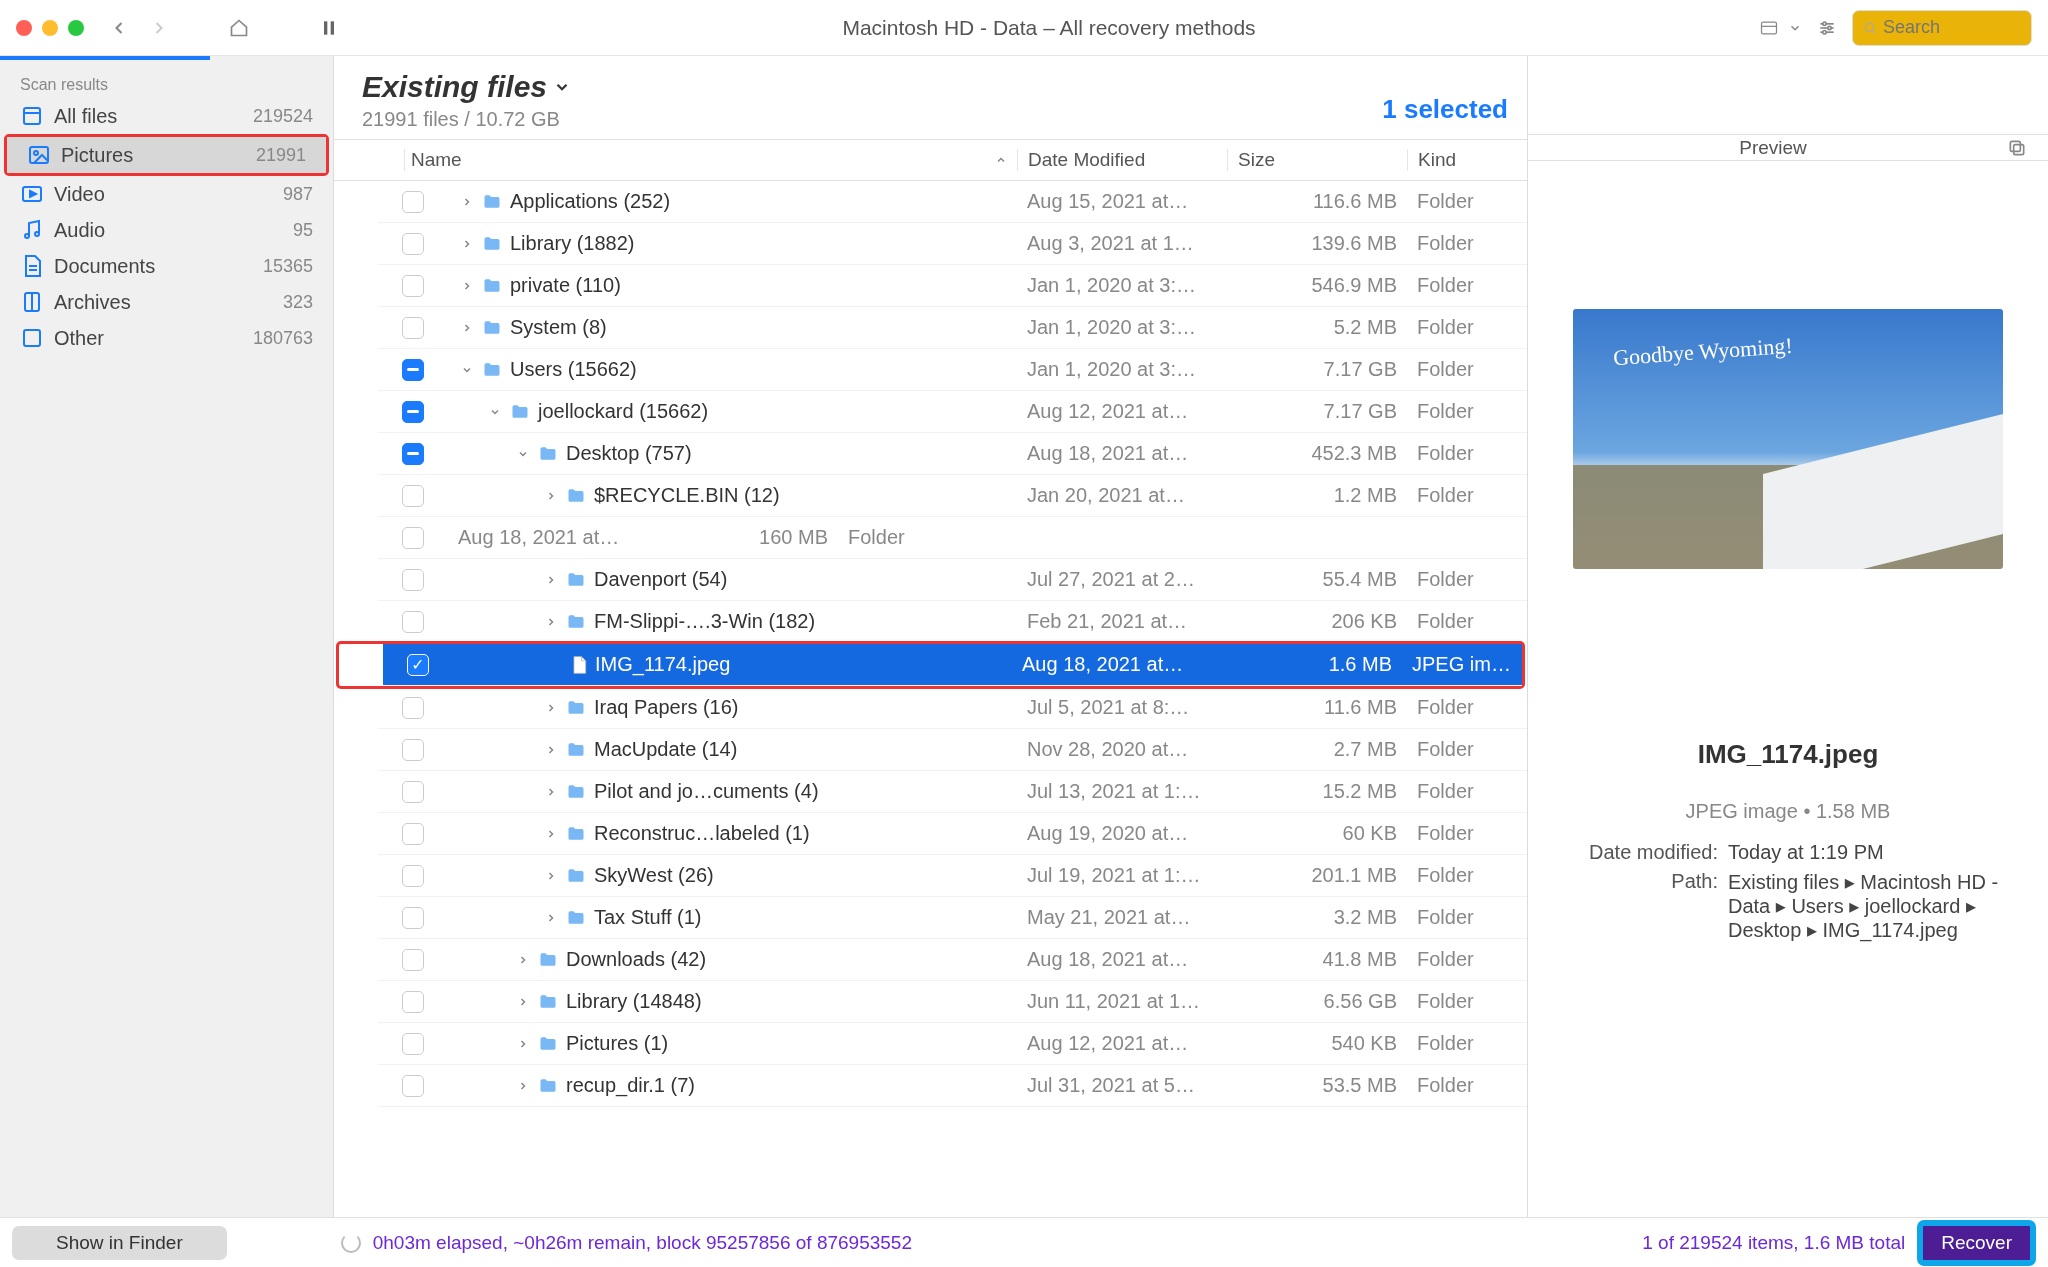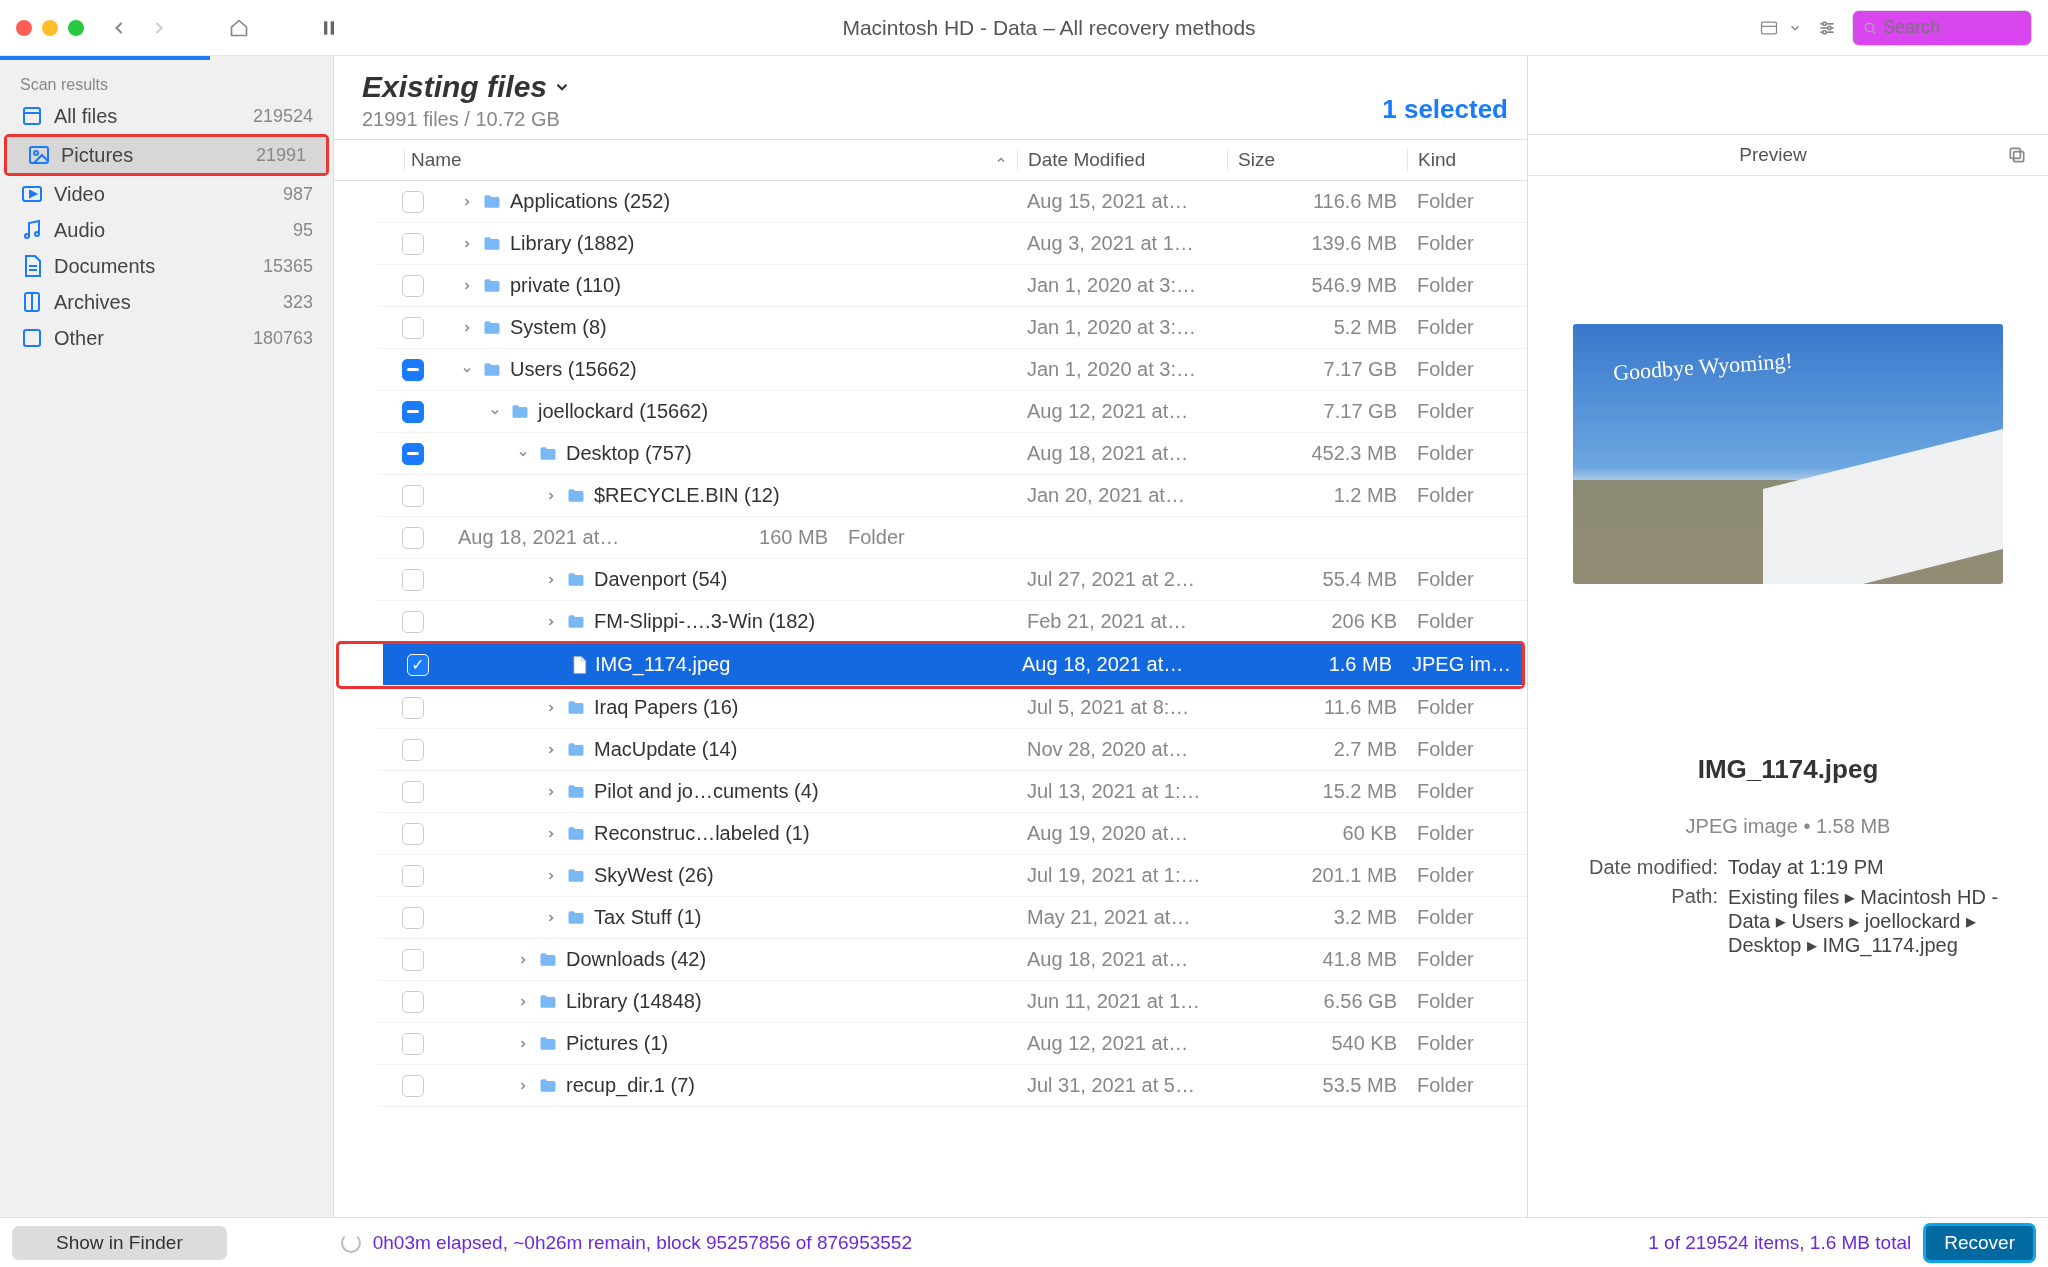--- a/index.html
+++ b/index.html
@@ -8,21 +8,21 @@
 
 .toolbar { height: 56px; display: flex; align-items: center; padding: 0 16px; border-bottom: 1px solid #e5e5e5; gap: 10px; }
 .traffic { display: flex; gap: 10px; margin-right: 10px; }
 .dot { width: 16px; height: 16px; border-radius: 50%; }
 .dot.red { background: #ff5f57; }
 .dot.yellow { background: #ffbd2e; }
 .dot.green { background: #28c840; }
 .tbtn { width: 30px; height: 30px; display: flex; align-items: center; justify-content: center; color: #888; cursor: default; }
 .tbtn svg { width: 20px; height: 20px; }
 .title { flex: 1; text-align: center; font-size: 21px; color: #555; font-weight: 400; }
-.search-box { width: 180px; height: 36px; background: #d946ef; border: 1px solid #ddd; border-radius: 7px; display: flex; align-items: center; padding: 0 10px; color: #aaa; gap: 6px; }
+.search-box { width: 180px; height: 36px; background: #eab308; border: 1px solid #ddd; border-radius: 7px; display: flex; align-items: center; padding: 0 10px; color: #aaa; gap: 6px; }
 .search-box input { border: none; outline: none; width: 100%; font-size: 18px; color: #333; background: transparent; }
 
 .content { display: flex; flex: 1; overflow: hidden; }
 
 
 .sidebar { width: 334px; background: #f0f0f0; border-right: 1px solid #dcdcdc; display: flex; flex-direction: column; padding-top: 8px; position: relative; }
 .tab-indicator { height: 4px; background: #1a7bff; width: 210px; position: absolute; top: 0; left: 0; }
 .side-section { padding: 12px 20px 4px; color: #888; font-size: 16px; }
 .side-item { display: flex; align-items: center; padding: 6px 20px; gap: 10px; font-size: 20px; color: #444; }
 .side-item .count { margin-left: auto; color: #888; font-size: 18px; }
@@ -58,41 +58,41 @@
 .disclosure { width: 14px; color: #888; display: inline-flex; justify-content: center; }
 .folder-icon { width: 24px; height: 20px; color: #57a5f2; display: inline-flex; }
 .file-icon-img { width: 20px; height: 24px; color: #fff; display: inline-flex; }
 .row.selected { background: #1469e0; color: #fff; }
 .row.selected .col-date, .row.selected .col-size, .row.selected .col-kind { color: #fff; }
 .row.selected .chk { border-color: #fff; }
 .row-highlight { border: 3px solid #e33; border-radius: 5px; margin: -2px 2px; }
 
 
 .preview-panel { width: 520px; display: flex; flex-direction: column; }
-.preview-head { height: 42px; border-top: 1px solid #e0e0e0; border-bottom: 1px solid #e0e0e0; display: flex; align-items: center; padding: 0 16px; color: #555; margin-top: 78px; }
+.preview-head { height: 27px; border-top: 1px solid #e0e0e0; border-bottom: 1px solid #e0e0e0; display: flex; align-items: center; padding: 0 16px; color: #555; margin-top: 78px; }
 .preview-title { flex: 1; text-align: center; font-size: 19px; }
 .preview-body { flex: 1; padding: 28px 30px 0; display: flex; flex-direction: column; align-items: center; }
 .preview-img { width: 430px; height: 260px; border-radius: 3px; position: relative; overflow: hidden; margin-top: 120px; }
 .sky { position: absolute; inset: 0; background: linear-gradient(#3878cc 0%, #6ba6e0 55%, #a9c9e9 60%, #8b8b76 60%, #948d75 100%); }
 .wing { position: absolute; right: -40px; bottom: 10px; width: 280px; height: 120px; background: #eef0f2; transform: skewY(-14deg); }
 .goodbye { position: absolute; top: 30px; left: 40px; color: #fff; font-family: cursive; font-size: 22px; transform: rotate(-4deg); }
 .preview-name { margin-top: 170px; font-size: 26px; font-weight: 600; }
 .preview-meta { color: #888; margin-top: 30px; font-size: 20px; }
 .detail-table { margin-top: 18px; width: 100%; font-size: 20px; color: #444; }
 .detail-row { display: flex; margin-bottom: 6px; }
 .detail-label { width: 170px; text-align: right; color: #555; padding-right: 10px; }
 .detail-value { flex: 1; color: #444; word-break: break-word; }
 
 
 .footer { height: 50px; border-top: 1px solid #e0e0e0; display: flex; align-items: center; padding: 0 12px; font-size: 19px; gap: 12px; }
 .show-finder { background: #dcdcdc; border-radius: 7px; padding: 6px 44px; font-size: 19px; }
 .spinner { width: 20px; height: 20px; border: 2px solid #bbb; border-top-color: transparent; border-radius: 50%; }
 .footer-text { color: #6d28d9; }
 .footer-spacer { flex: 1; }
-.recover-btn { background: #0369a1; color: #fff; padding: 6px 18px; border-radius: 7px; font-size: 19px; border: 3px solid #0ea5e9; }
+.recover-btn { background: #4c1d95; color: #fff; padding: 6px 18px; border-radius: 7px; font-size: 19px; border: 6px solid #0ea5e9; }
 
 .col-chk.header .chk.minus { }
 .indent-0 { padding-left: 0; }
 .indent-1 { padding-left: 28px; }
 .indent-2 { padding-left: 56px; }
 .indent-3 { padding-left: 84px; }
 </style>
 </head>
 <body>
 

